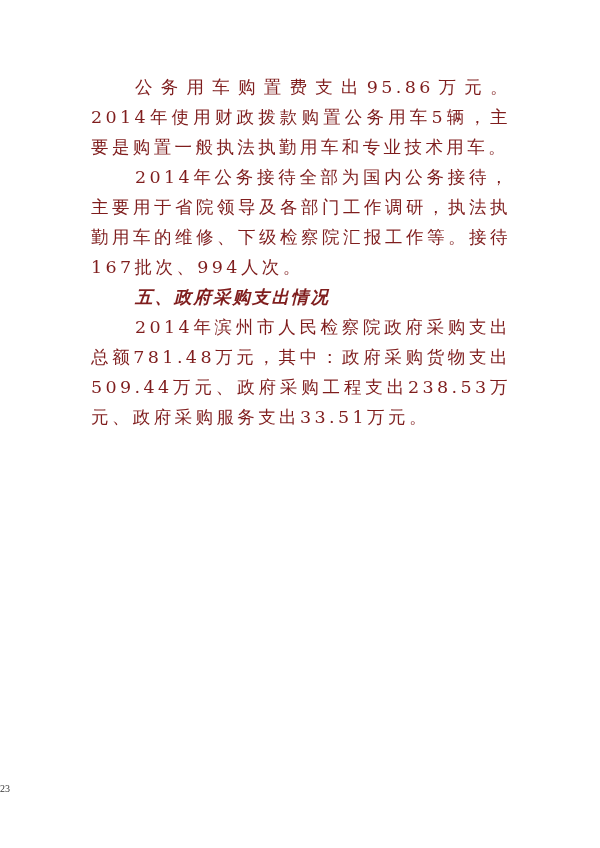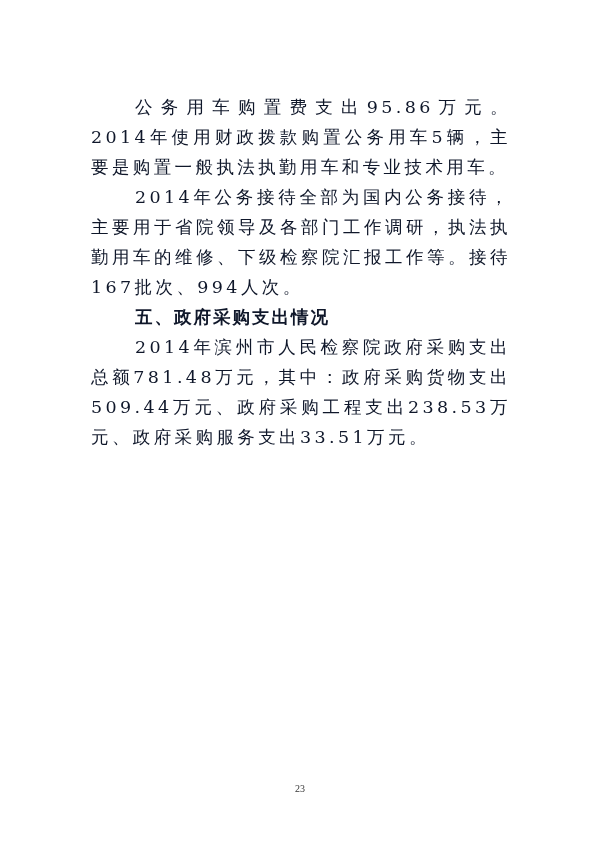--- a/index.html
+++ b/index.html
@@ -1,30 +1,30 @@
 <!DOCTYPE html>
 <html><head>
   <meta charset="utf-8">
   <style>
     html, body { margin: 0; padding: 0; background: #ffffff; }
     body { width: 600px; height: 848px; position: relative; overflow: hidden; }
     .page {
-      position: absolute; left: 91px; top: 92px; width: 420px;
+      position: absolute; left: 91px; top: 72px; width: 420px;
       font-family: "DejaVu Serif", "Liberation Serif", serif;
-      color: #0f172a; font-size: 17.5px; line-height: 30px;
+      color: #7f1d1d; font-size: 17.5px; line-height: 30px;
       letter-spacing: 3.4px;
     }
     .para { margin: 0; text-indent: 44px; text-align: justify; }
     .heading {
       margin: 0; text-indent: 44px;
       font-family: "DejaVu Sans", "Liberation Sans", sans-serif;
-      font-weight: bold; letter-spacing: 2px;
+      font-weight: bold; letter-spacing: 2px; font-style: italic;
     }
     .page-number {
-      position: absolute; left: 0; width: 600px; top: 783px; text-align: center;
+      position: absolute; left: 0; width: 600px; top: 783px; text-align: left;
       font-family: "Liberation Serif", serif; font-size: 10px; color: #333;
     }
   </style>
 </head>
 <body>
 
 <div class="page">
   <p class="para">公务用车购置费支出95.86万元。2014年使用财政拨款购置公务用车5辆，主要是购置一般执法执勤用车和专业技术用车。</p>
   <p class="para">2014年公务接待全部为国内公务接待，主要用于省院领导及各部门工作调研，执法执勤用车的维修、下级检察院汇报工作等。接待167批次、994人次。</p>
   <p class="heading">五、政府采购支出情况</p>

